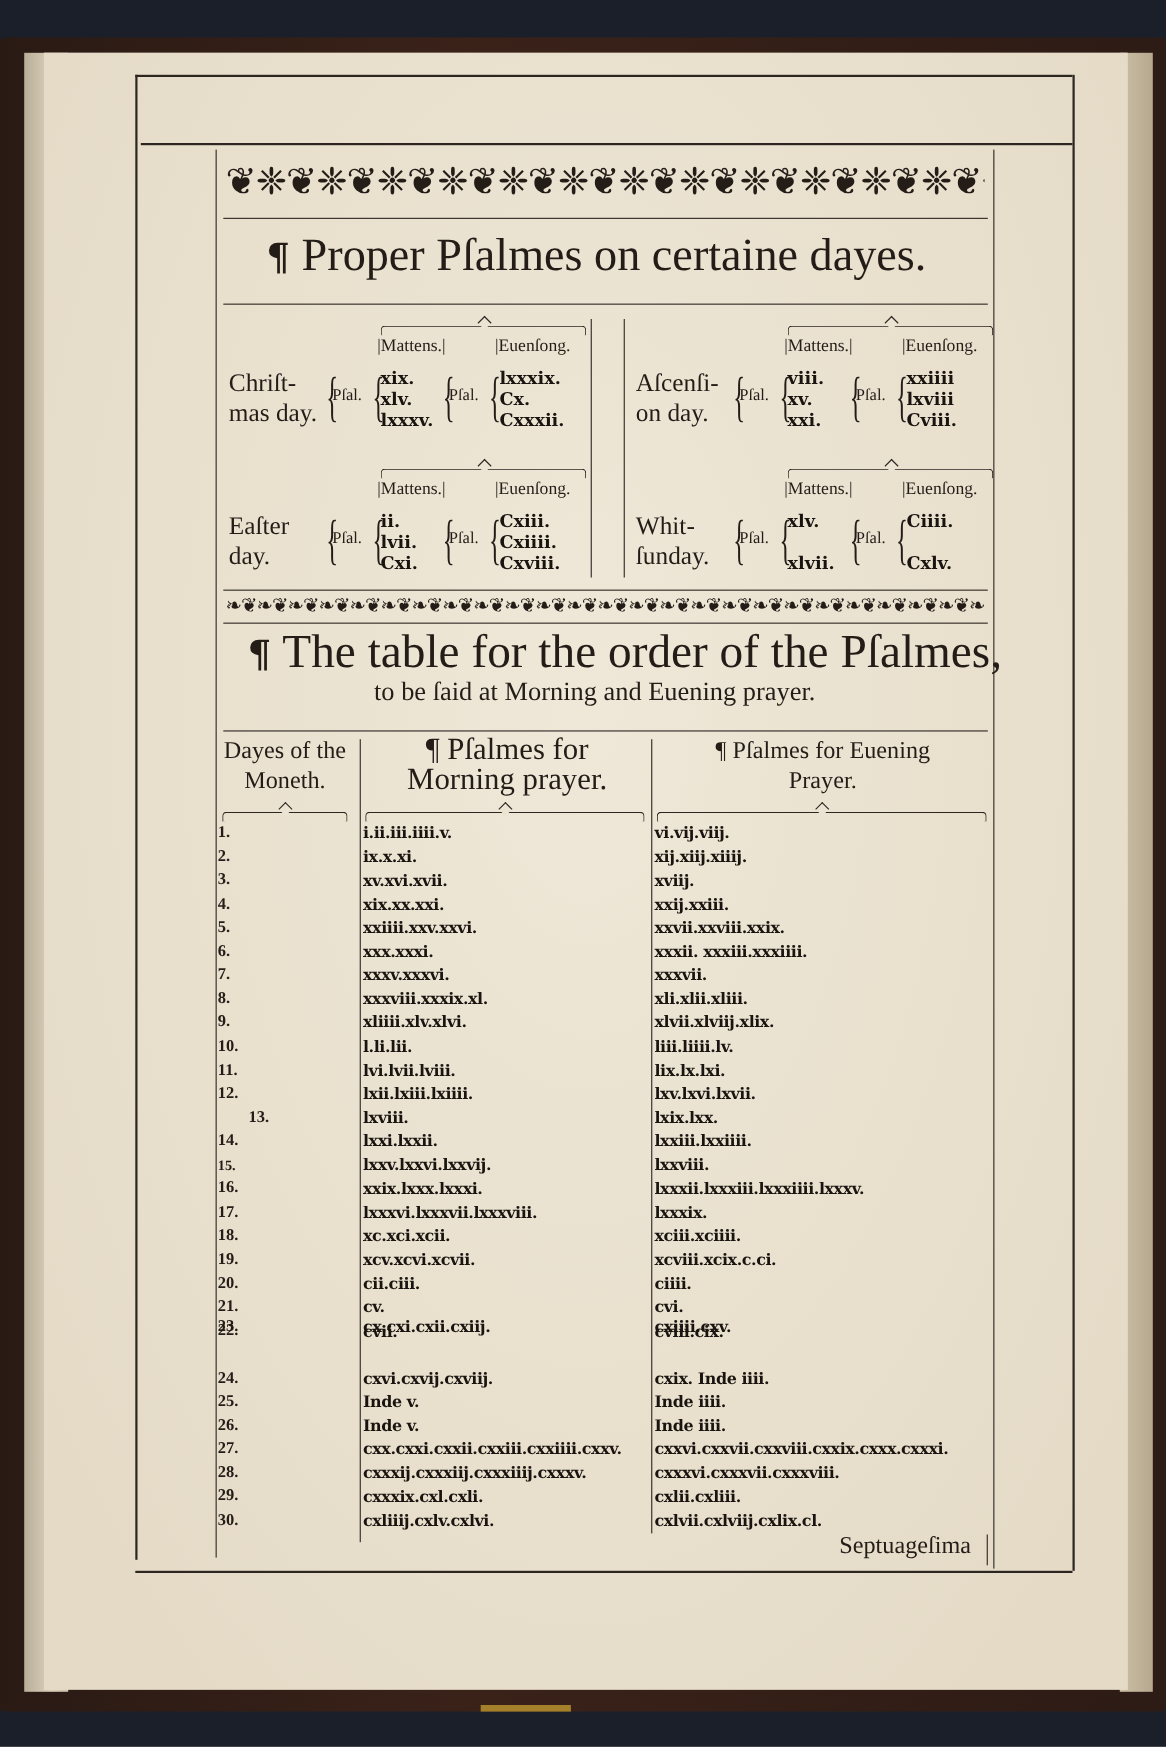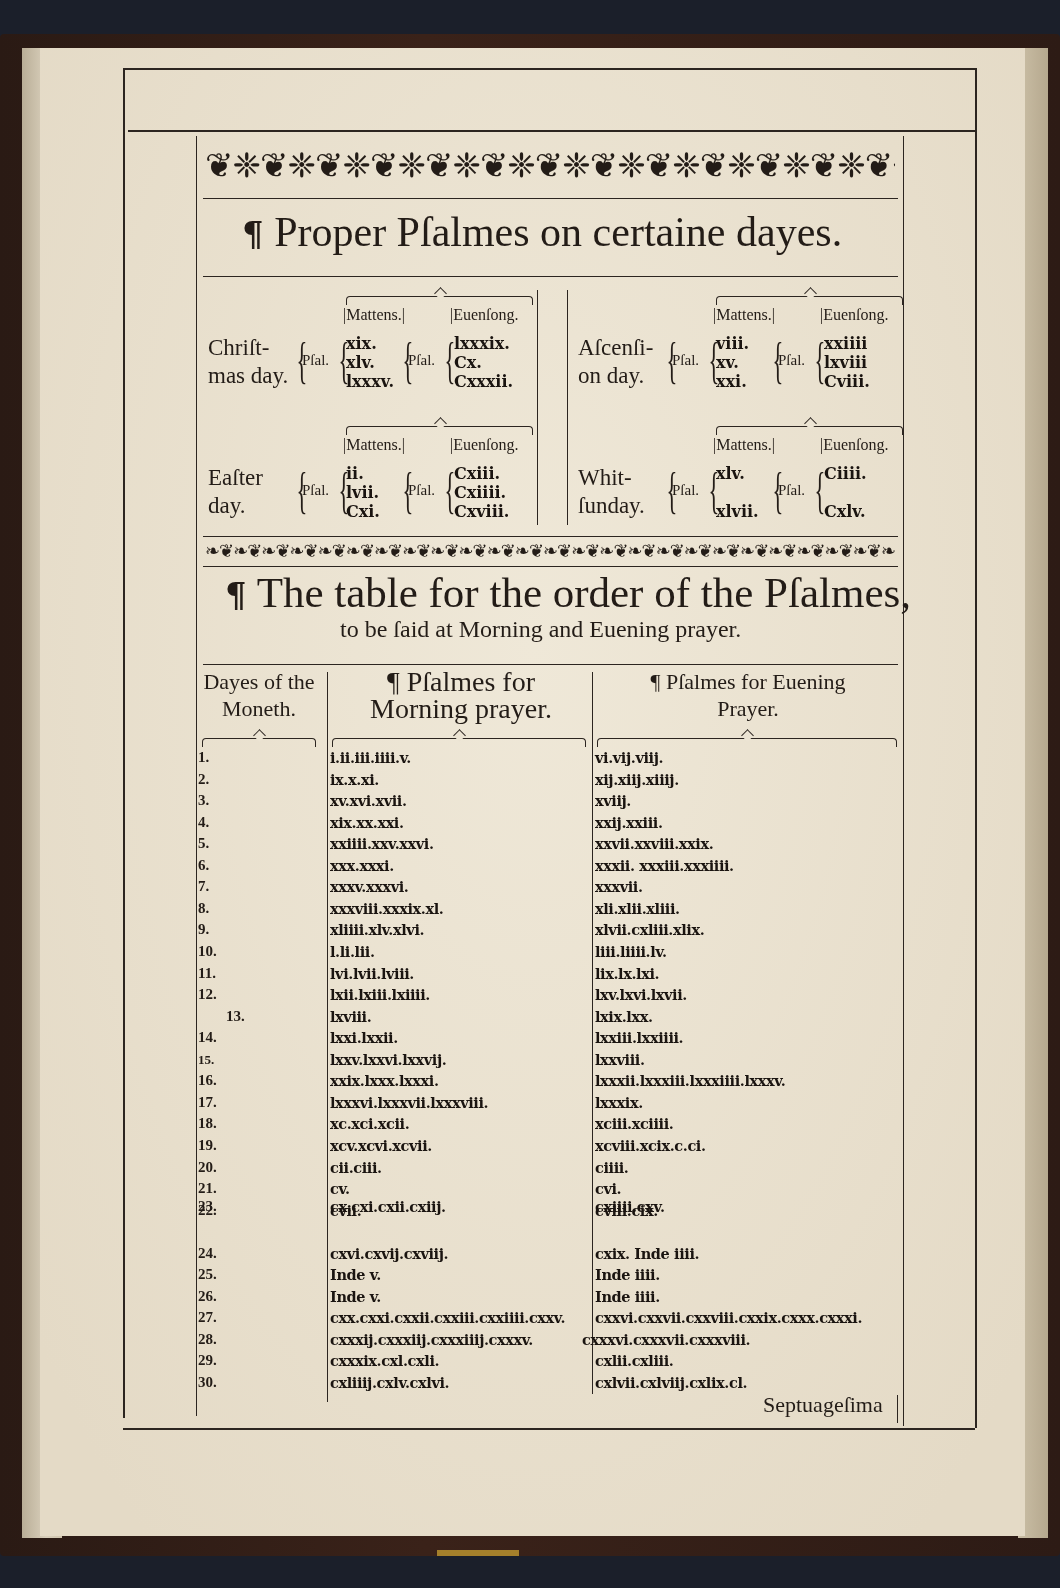--- a/index.html
+++ b/index.html
@@ -220,21 +220,21 @@
       <span class="ps" style="position:absolute;left:397px;">xxxvii.</span>
     </div>
     <div class="row" style="left: 198px; top: 897.9px; width: 702px; height: 21px;">
       <span class="daynum" style="position:absolute;left:0;font-size:15px;">8.</span>
       <span class="ps" style="position:absolute;left:132px;">xxxviii.xxxix.xl.</span>
       <span class="ps" style="position:absolute;left:397px;">xli.xlii.xliii.</span>
     </div>
     <div class="row" style="left: 198px; top: 919.4px; width: 702px; height: 21px;">
       <span class="daynum" style="position:absolute;left:0;font-size:15px;">9.</span>
       <span class="ps" style="position:absolute;left:132px;">xliiii.xlv.xlvi.</span>
-      <span class="ps" style="position:absolute;left:397px;">xlvii.cxliii.xlix.</span>
+      <span class="ps" style="position:absolute;left:397px;">xlvii.xlviij.xlix.</span>
     </div>
     <div class="row" style="left: 198px; top: 941px; width: 702px; height: 21px;">
       <span class="daynum" style="position:absolute;left:0;font-size:15px;">10.</span>
       <span class="ps" style="position:absolute;left:132px;">l.li.lii.</span>
       <span class="ps" style="position:absolute;left:397px;">liii.liiii.lv.</span>
     </div>
     <div class="row" style="left: 198px; top: 962.5px; width: 702px; height: 21px;">
       <span class="daynum" style="position:absolute;left:0;font-size:15px;">11.</span>
       <span class="ps" style="position:absolute;left:132px;">lvi.lvii.lviii.</span>
       <span class="ps" style="position:absolute;left:397px;">lix.lx.lxi.</span>
@@ -315,21 +315,21 @@
       <span class="ps" style="position:absolute;left:397px;">Inde iiii.</span>
     </div>
     <div class="row" style="left: 198px; top: 1307.3px; width: 702px; height: 21px;">
       <span class="daynum" style="position:absolute;left:0;font-size:15px;">27.</span>
       <span class="ps" style="position:absolute;left:132px;">cxx.cxxi.cxxii.cxxiii.cxxiiii.cxxv.</span>
       <span class="ps" style="position:absolute;left:397px;">cxxvi.cxxvii.cxxviii.cxxix.cxxx.cxxxi.</span>
     </div>
     <div class="row" style="left: 198px; top: 1328.8px; width: 702px; height: 21px;">
       <span class="daynum" style="position:absolute;left:0;font-size:15px;">28.</span>
       <span class="ps" style="position:absolute;left:132px;">cxxxij.cxxxiij.cxxxiiij.cxxxv.</span>
-      <span class="ps" style="position:absolute;left:384px;">cxxxvi.cxxxvii.cxxxviii.</span>
+      <span class="ps" style="position:absolute;left:397px;">cxxxvi.cxxxvii.cxxxviii.</span>
     </div>
     <div class="row" style="left: 198px; top: 1350.4px; width: 702px; height: 21px;">
       <span class="daynum" style="position:absolute;left:0;font-size:15px;">29.</span>
       <span class="ps" style="position:absolute;left:132px;">cxxxix.cxl.cxli.</span>
       <span class="ps" style="position:absolute;left:397px;">cxlii.cxliii.</span>
     </div>
     <div class="row" style="left: 198px; top: 1372px; width: 702px; height: 21px;">
       <span class="daynum" style="position:absolute;left:0;font-size:15px;">30.</span>
       <span class="ps" style="position:absolute;left:132px;">cxliiij.cxlv.cxlvi.</span>
       <span class="ps" style="position:absolute;left:397px;">cxlvii.cxlviij.cxlix.cl.</span>

